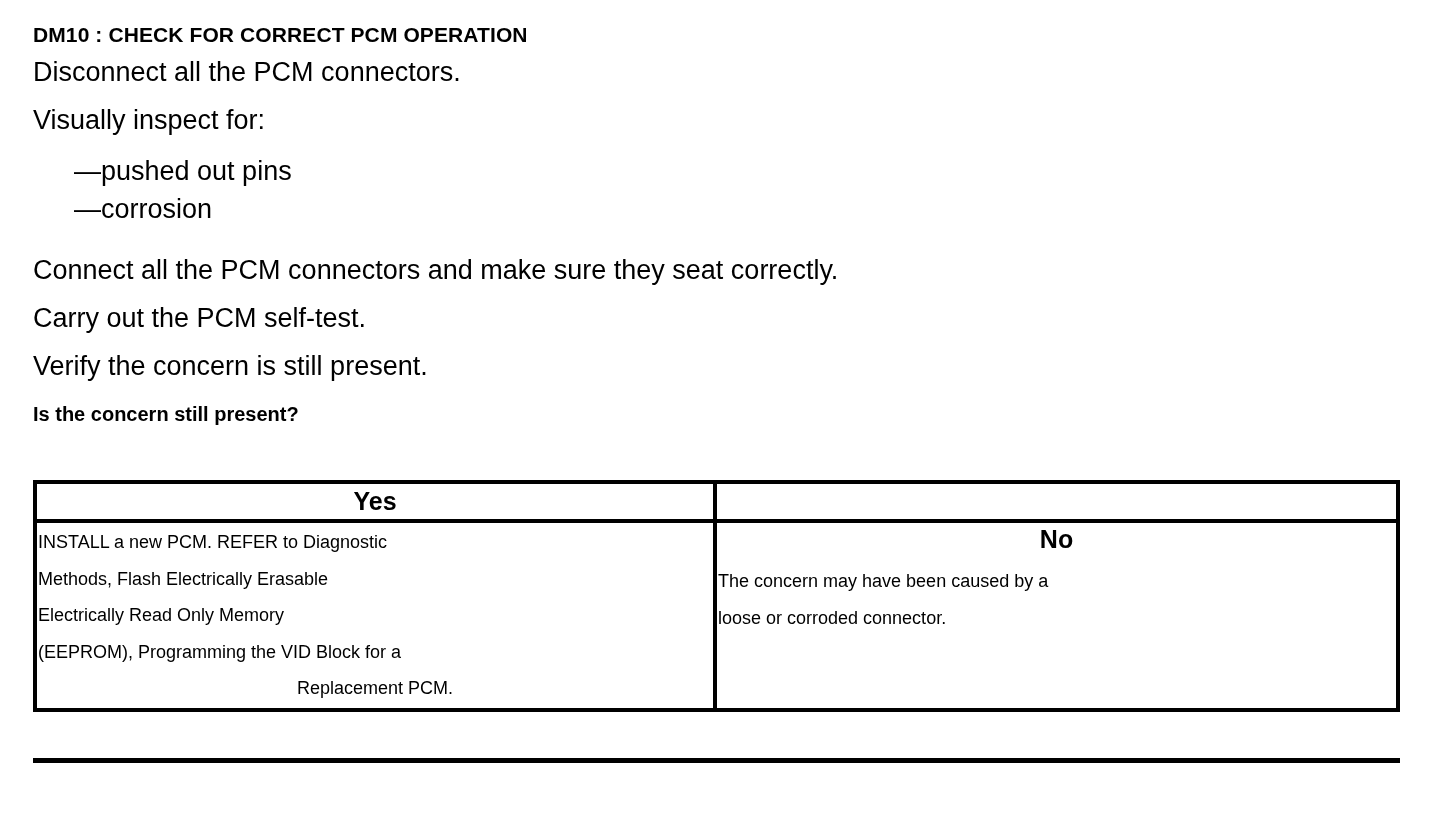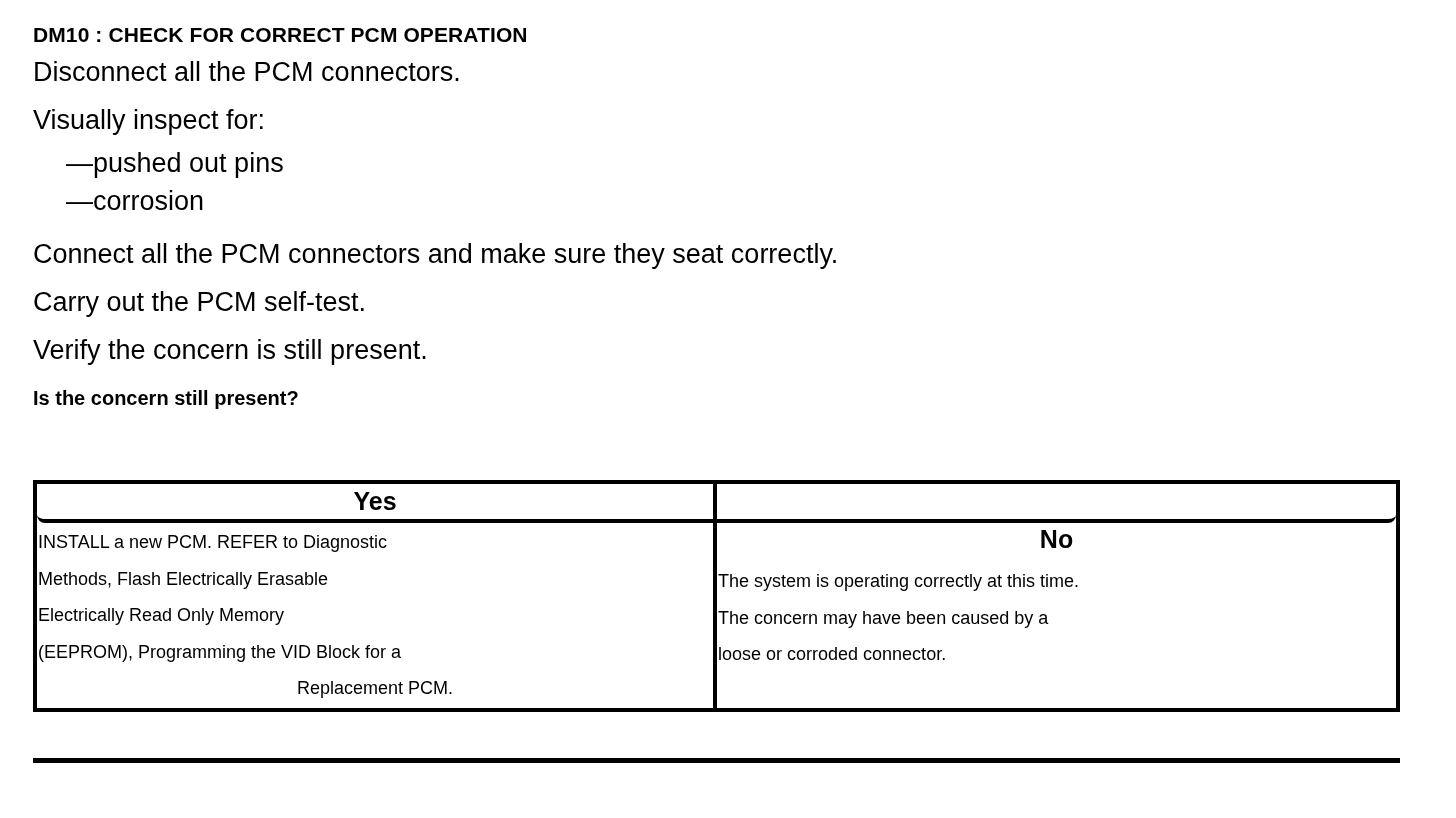--- a/index.html
+++ b/index.html
@@ -45,21 +45,21 @@
   .step-line {
     font-size: 27px;
     line-height: 48px;
     white-space: nowrap;
   }
   .step-line.bold {
     font-weight: bold;
     font-size: 20px;
   }
   .sub-list {
-    margin: 0;
+    margin: 8px;
   }
   .sub-line {
     font-size: 27px;
     line-height: 38px;
     padding-left: 33px;
     white-space: nowrap;
   }
   .gap-after-sub {
     height: 10px;
   }
@@ -71,21 +71,20 @@
     top: 480px;
     width: 1367px;
     border: 4px solid #000000;
     box-sizing: border-box;
     border-collapse: collapse;
   }
   .dt-header {
     display: flex;
     height: 35px;
     border-bottom: 4px solid #000000;
-    border-radius: 8px;
   }
   .dt-body {
     display: flex;
     height: 185px;
   }
   .dt-cell-left {
     width: 680px;
     box-sizing: border-box;
     border-right: 4px solid #000000;
     display: flex;
@@ -163,21 +162,20 @@
         <div class="dt-text">
           <span class="jline">INSTALL a new PCM. REFER to Diagnostic</span>
           <span class="jline">Methods, Flash Electrically Erasable</span>
           <span class="jline">Electrically Read Only Memory</span>
           <span class="jline">(EEPROM), Programming the VID Block for a</span>
           <span class="jline last">Replacement PCM.</span>
         </div>
       </div>
       <div class="dt-cell-right">
         <div class="dt-text">
-          <span class="jline">The system is operating correctly at this time.</span>
           <span class="jline">The concern may have been caused by a</span>
           <span class="jline">loose or corroded connector.</span>
         </div>
       </div>
     </div>
   </div>
 
   <div class="bottom-rule"></div>
 
 </div>

